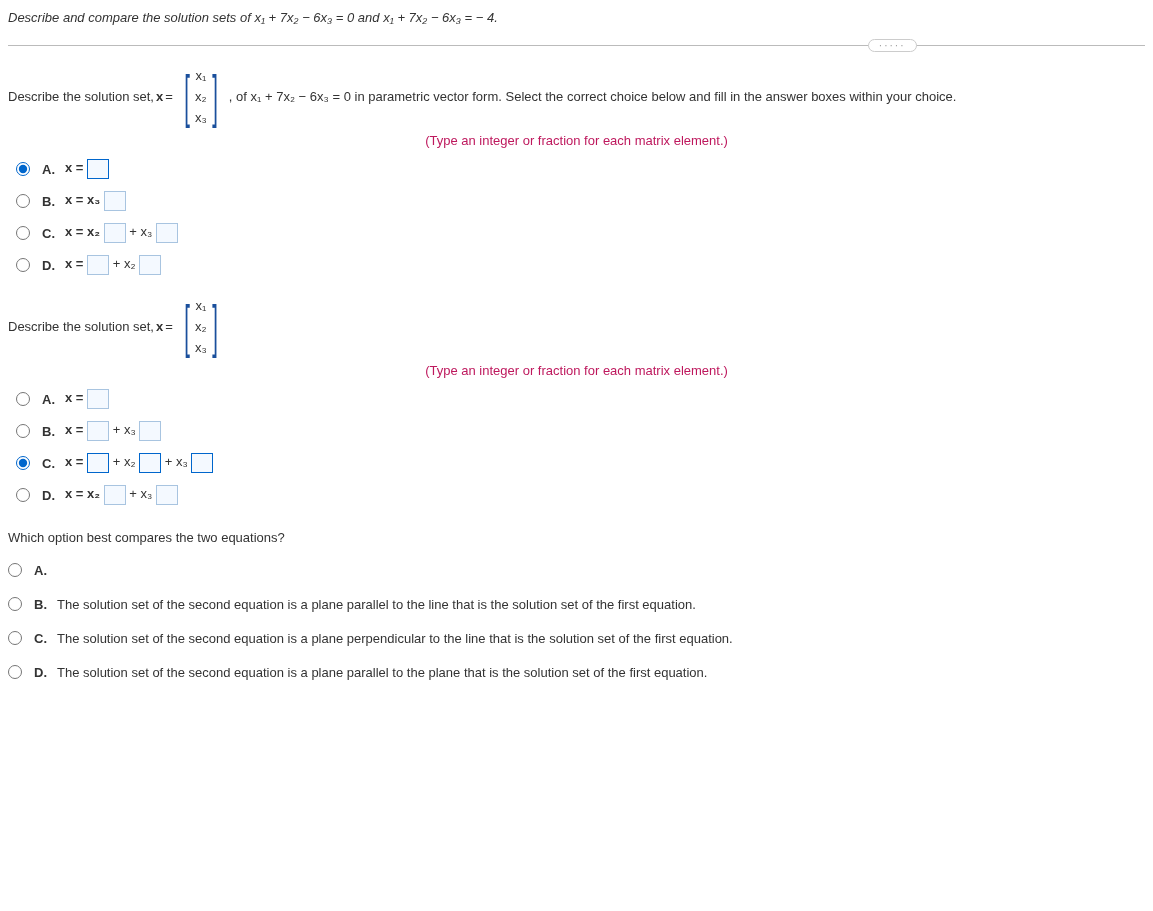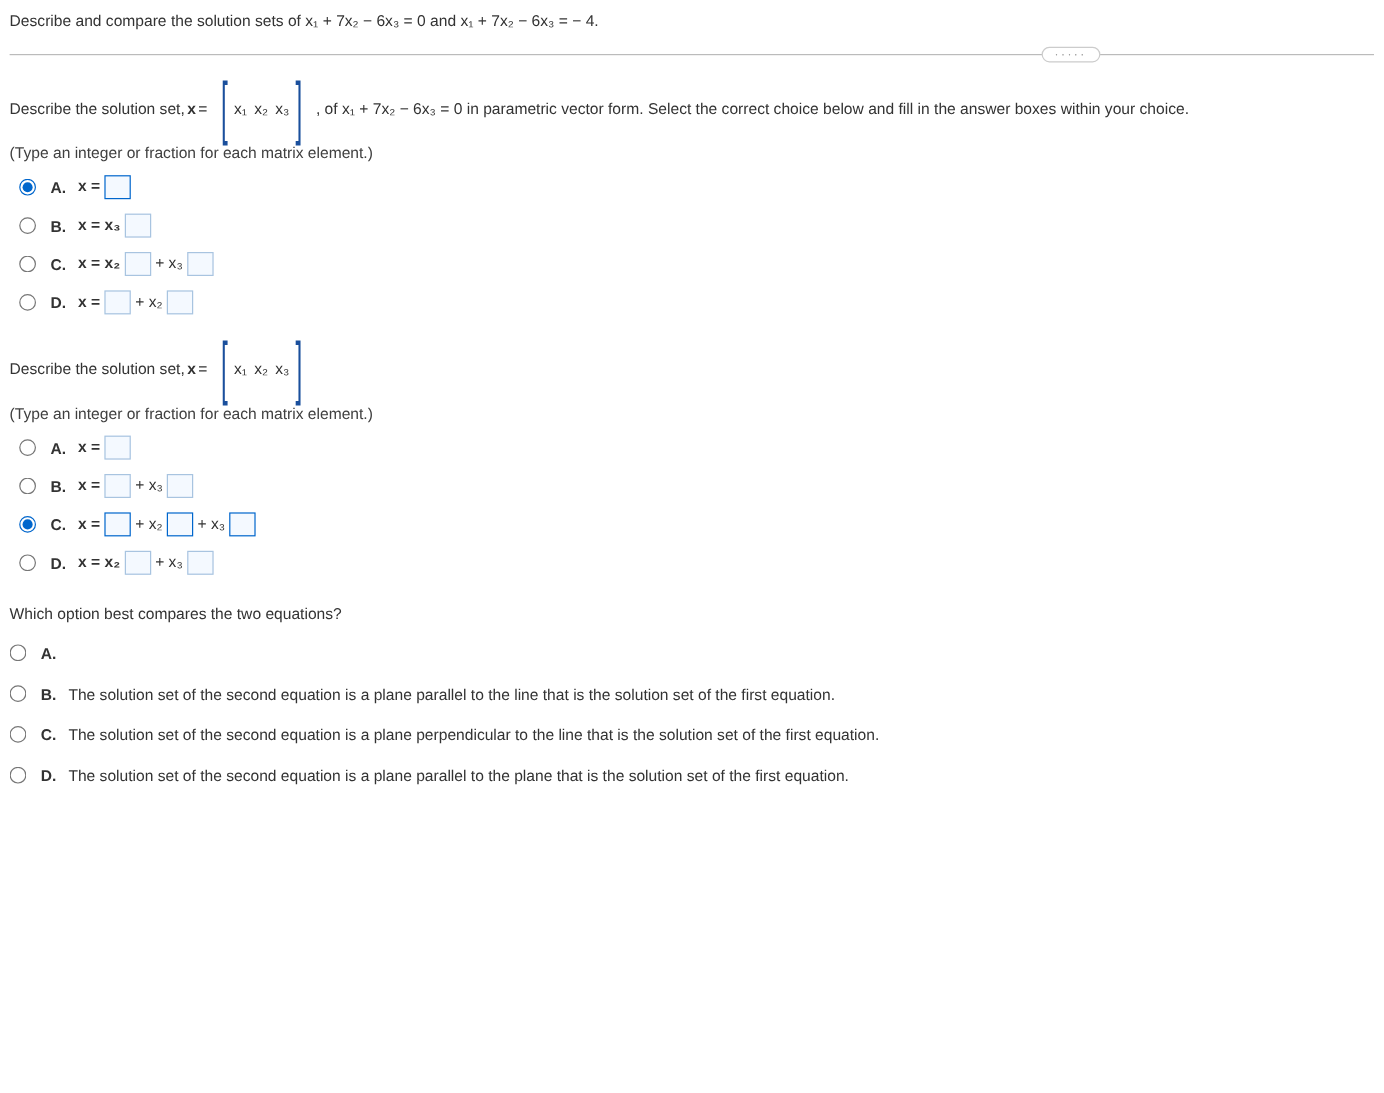--- a/index.html
+++ b/index.html
@@ -8,21 +8,21 @@
     color: #333;
     margin: 0;
     padding: 10px 8px;
     background: #fff;
   }
   .question-header {
     padding-bottom: 20px;
     border-bottom: 1px solid #bbb;
     position: relative;
   }
-  .header-text { display: inline; }
+  .header-text { display: inline; font-style: italic; }
   .divider-dots {
     position: absolute;
     right: 50%;
     bottom: -7px;
     transform: translateX(340px);
     background: #fff;
     padding: 0 10px;
     color: #999;
     font-size: 10px;
     border: 1px solid #ccc;
@@ -44,27 +44,29 @@
   }
   .bracket {
     font-size: 58px;
     line-height: 0.9;
     font-weight: 100;
     color: #1a4f9c;
     transform: scaleX(0.35);
   }
   .vec-col {
     display: flex;
+    flex-direction: column;
     gap: 6px;
     padding: 4px 0;
   }
   .vec-col span { text-align: center; }
   .hint {
-    color: #404040;
+    color: #be185d;
     margin: 4px 0 10px 0;
+    text-align: center;
   }
   .options { margin-left: 8px; }
   .opt-row {
     display: flex;
     align-items: center;
     gap: 6px;
     margin: 10px 0;
     min-height: 22px;
   }
   .opt-row input[type="radio"] {

